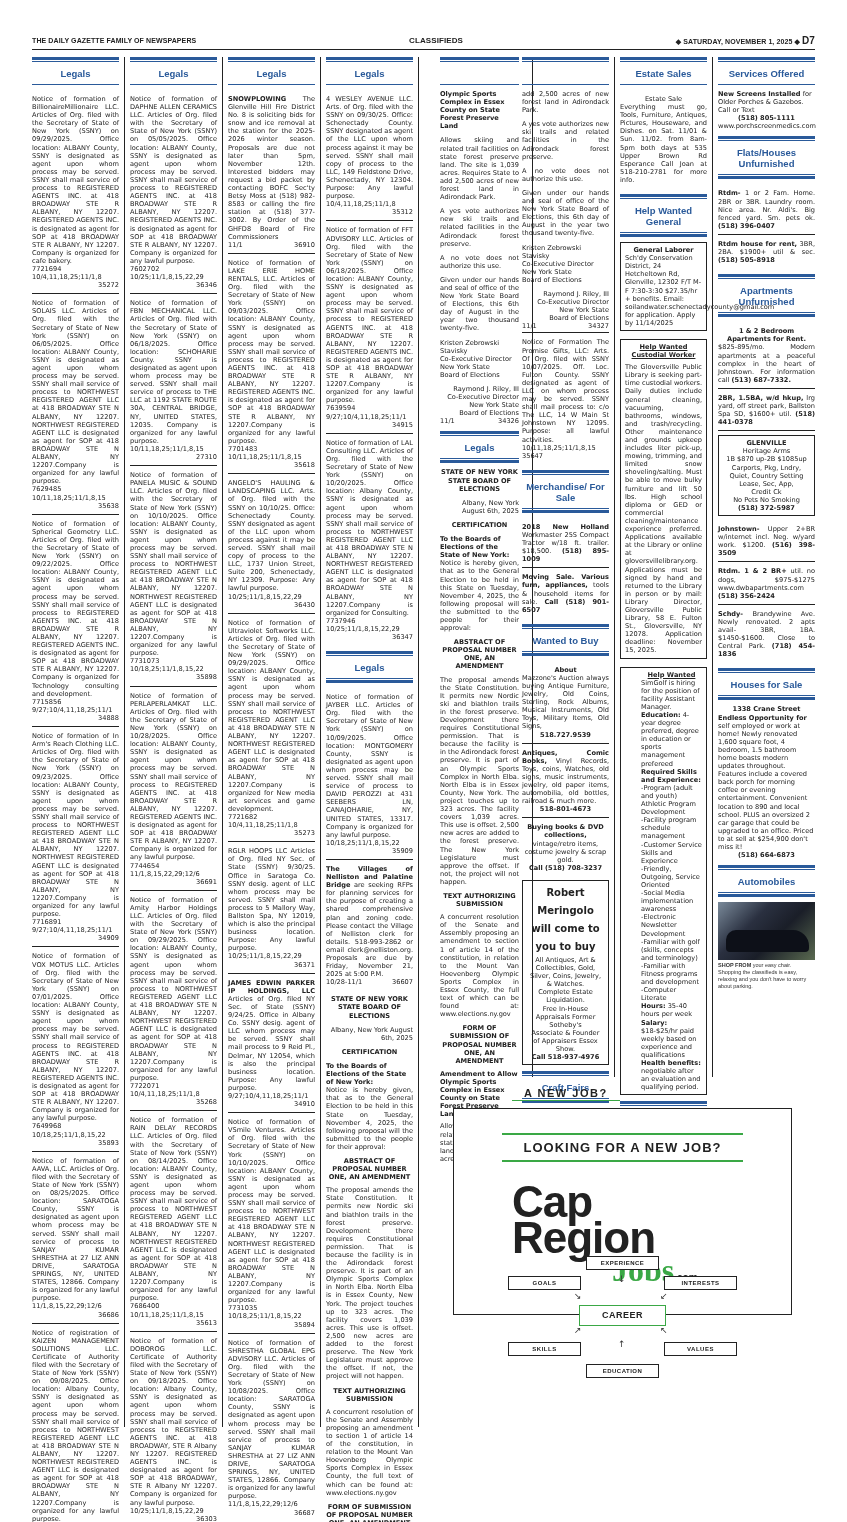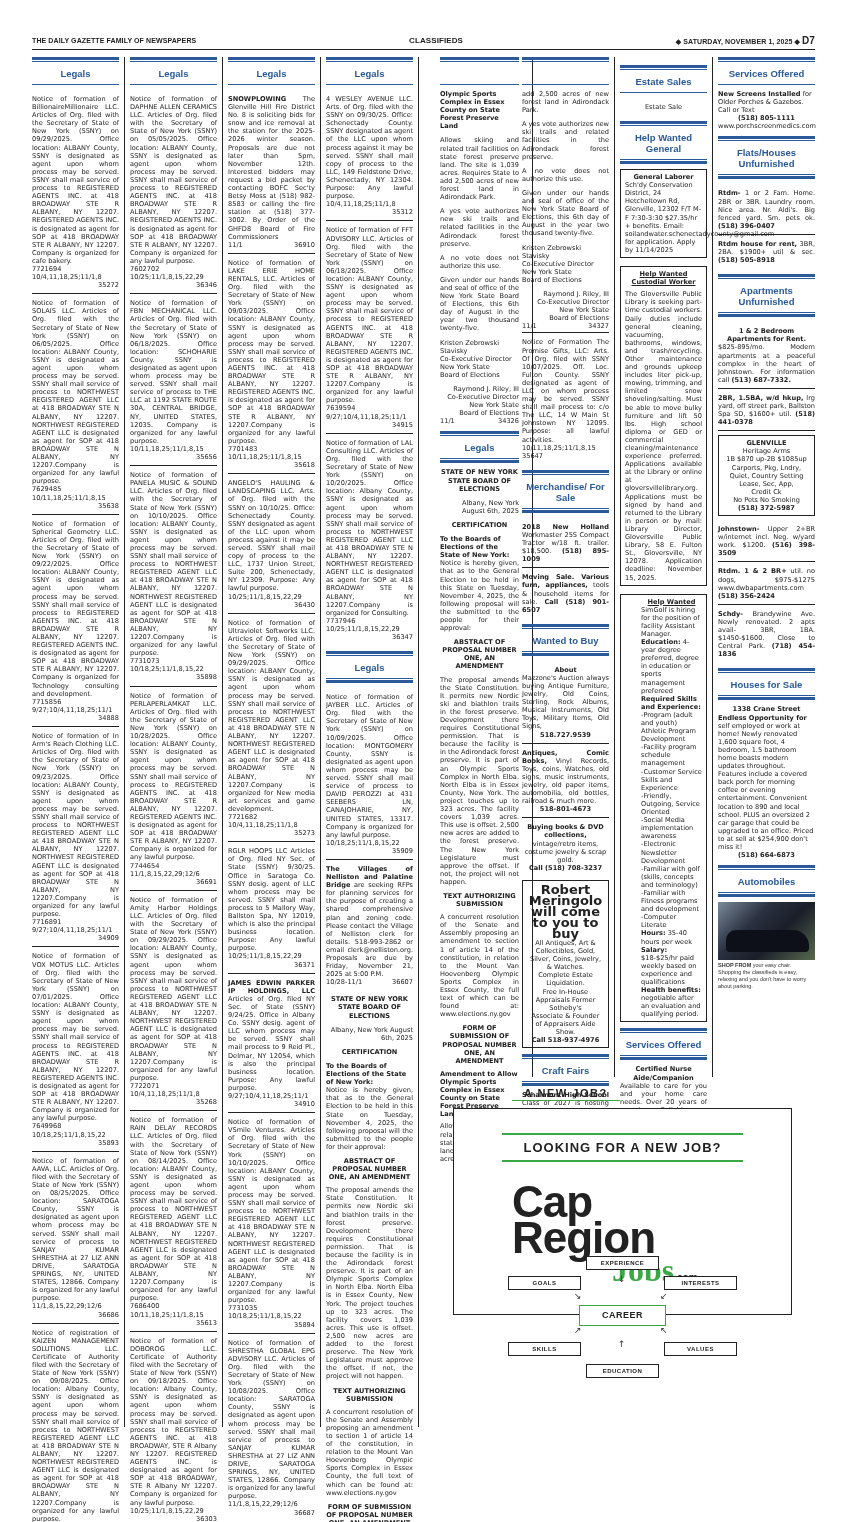--- a/index.html
+++ b/index.html
@@ -96,21 +96,21 @@
       <div class="title">Legals</div>
       <div class="b1"></div>
     </div>
   <div>
       <div class="notice"><span>Notice of formation of DAPHNE ALLEN CERAMICS LLC. Articles of Org. filed with the Secretary of State of New York (SSNY) on 05/05/2025. Office location: ALBANY County, SSNY is designated as agent upon whom process may be served. SSNY shall mail service of process to REGISTERED AGENTS INC. at 418 BROADWAY STE R ALBANY, NY 12207. REGISTERED AGENTS INC. is designated as agent for SOP at 418 BROADWAY STE R ALBANY, NY 12207. Company is organized for any lawful purpose.</span><div class="dates">7602702</div><div style="display:flex;justify-content:space-between;flex-wrap:wrap;">
           <span>10/25;11/1,8,15,22,29</span>
           <span style="margin-left:auto">36346</span>
         </div></div>
       <div class="notice"><span>Notice of formation of FBN MECHANICAL LLC. Articles of Org. filed with the Secretary of State of New York (SSNY) on 06/18/2025. Office location: SCHOHARIE County. SSNY is designated as agent upon whom process may be served. SSNY shall mail service of process to THE LLC at 1192 STATE ROUTE 30A, CENTRAL BRIDGE, NY, UNITED STATES, 12035. Company is organized for any lawful purpose.</span><div style="display:flex;justify-content:space-between;flex-wrap:wrap;">
           <span>10/11,18,25;11/1,8,15</span>
-          <span style="margin-left:auto">35656</span>
+          <span style="margin-left:auto">27310</span>
         </div></div>
       <div class="notice"><span>Notice of formation of PANELA MUSIC &amp; SOUND LLC. Articles of Org. filed with the Secretary of State of New York (SSNY) on 10/10/2025. Office location: ALBANY County, SSNY is designated as agent upon whom process may be served. SSNY shall mail service of process to NORTHWEST REGISTERED AGENT LLC at 418 BROADWAY STE N ALBANY, NY 12207. NORTHWEST REGISTERED AGENT LLC is designated as agent for SOP at 418 BROADWAY STE N ALBANY, NY 12207.Company is organized for any lawful purpose.</span><div class="dates">7731073</div><div style="display:flex;justify-content:space-between;flex-wrap:wrap;">
           <span>10/18,25;11/1,8,15,22</span>
           <span style="margin-left:auto">35898</span>
         </div></div>
       <div class="notice"><span>Notice of formation of PERLAPERLAMKAT LLC. Articles of Org. filed with the Secretary of State of New York (SSNY) on 10/28/2025. Office location: ALBANY County, SSNY is designated as agent upon whom process may be served. SSNY shall mail service of process to REGISTERED AGENTS INC. at 418 BROADWAY STE R ALBANY, NY 12207. REGISTERED AGENTS INC. is designated as agent for SOP at 418 BROADWAY STE R ALBANY, NY 12207. Company is organized for any lawful purpose.</span><div class="dates">7744654</div><div style="display:flex;justify-content:space-between;flex-wrap:wrap;">
           <span>11/1,8,15,22,29;12/6</span>
           <span style="margin-left:auto">36691</span>
         </div></div>
       <div class="notice"><span>Notice of formation of Amity Harbor Holdings LLC. Articles of Org. filed with the Secretary of State of New York (SSNY) on 09/29/2025. Office location: ALBANY County, SSNY is designated as agent upon whom process may be served. SSNY shall mail service of process to NORTHWEST REGISTERED AGENT LLC at 418 BROADWAY STE N ALBANY, NY 12207. NORTHWEST REGISTERED AGENT LLC is designated as agent for SOP at 418 BROADWAY STE N ALBANY, NY 12207.Company is organized for any lawful purpose.</span><div class="dates">7722071</div><div style="display:flex;justify-content:space-between;flex-wrap:wrap;">
@@ -335,57 +335,58 @@
       <div style="text-align:justify">Mazzone's Auction always buying Antique Furniture, Jewelry, Old Coins, Sterling, Rock Albums, Musical Instruments, Old Toys, Military Items, Old Signs,</div>
       <div class="bold">518.727.9539</div>
     </div>
   <div class="notice"><span class="bold">Antiques, Comic Books,</span> <span>Vinyl Records, Toys, coins, Watches, old signs, music instruments, jewelry, old paper items, automobilia, old bottles, railroad &amp; much more.</span><div class="bold ctr">518-801-4673</div></div>
   <div class="notice ctr" style="border-bottom:none;">
       <div class="bold">Buying books &amp; DVD collections,</div>
       <div>vintage/retro items, costume jewelry &amp; scrap gold.</div>
       <div class="bold">Call (518) 708-3237</div>
     </div>
   <div class="box ctr">
-    <div class="bold" style="font-size:13px;line-height:11px;">Robert Meringolo will come to you to buy</div>
+    <div class="bold" style="font-size:10px;line-height:18px;">Robert Meringolo will come to you to buy</div>
     <div>
         <div>All Antiques, Art &amp;</div>
         <div>Collectibles, Gold,</div>
         <div>Silver, Coins, Jewelry,</div>
         <div>&amp; Watches.</div>
         <div>Complete Estate</div>
         <div>Liquidation.</div>
         <div>Free In-House</div>
         <div>Appraisals Former</div>
         <div>Sotheby's</div>
         <div>Associate &amp; Founder</div>
-        <div>of Appraisers Aide</div>
+        <div>of Appraisers Essex</div>
         <div>Show.</div>
       </div>
     <div class="bold">Call 518-937-4976</div>
   </div>
   <div class="sechead">
       <div class="t1"></div>
       <div class="t2"></div>
       <div class="title">Craft Fairs</div>
       <div class="b1"></div>
       <div class="b2"></div>
     </div>
   <div class="para"><span class="bold">Schalmont High School</span> <span>Class of 2027 is hosting this year's Schalmont High School Craft Fair! Saturday, November 1st from 10am-3pm, 1 Sabre Drive, Schenectady, NY 12306. Get an early start on holiday shopping!</span></div>
   <div class="ad-small"><span class="bold">IT'S THE CONVENIENCE</span> <span>that keeps people coming back to the great deals found in the classifieds.</span></div>
 </div>
 
 <div class="col sep" id="c7" style="left:620px;padding-right:5px;width:93px;height:1020px;">
-  <div class="sechead" style="margin-top:8px">
+  <div class="sechead" style="margin-top:0">
       <div class="t1"></div>
       <div class="t2"></div>
       <div class="title">Estate Sales</div>
       <div class="b1"></div>
     </div>
   <div class="notice" style="border-bottom:none;">
       <div class="ctr">Estate Sale</div>
+      <div>Everything must go, Tools, Furniture, Antiques, Pictures, Houseware, and Dishes. on Sat. 11/01 &amp; Sun. 11/02. from 8am-5pm both days at 535 Upper Brown Rd Esperance Call Joan at 518-210-2781 for more info.</div>
     </div>
   <div class="sechead">
       <div class="t1"></div>
       <div class="t2"></div>
       <div class="title">Help Wanted General</div>
       <div class="b1"></div>
       <div class="b2"></div>
     </div>
   <div class="box">
       <div class="bold ctr">General Laborer</div>

